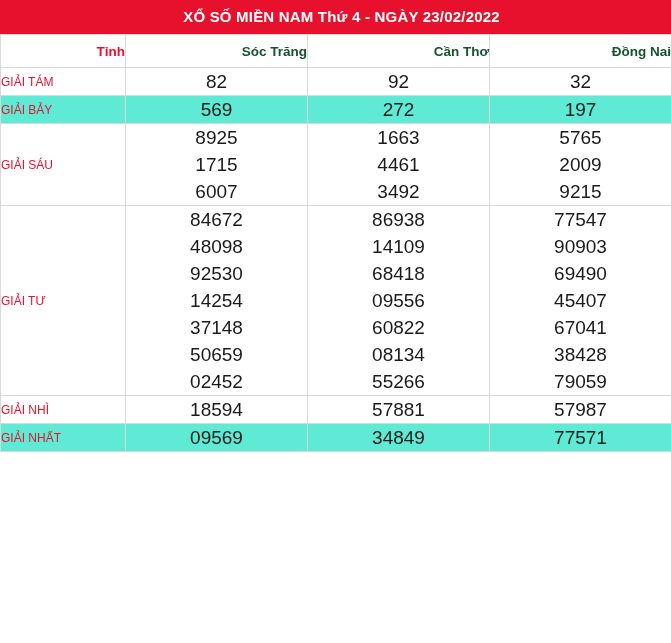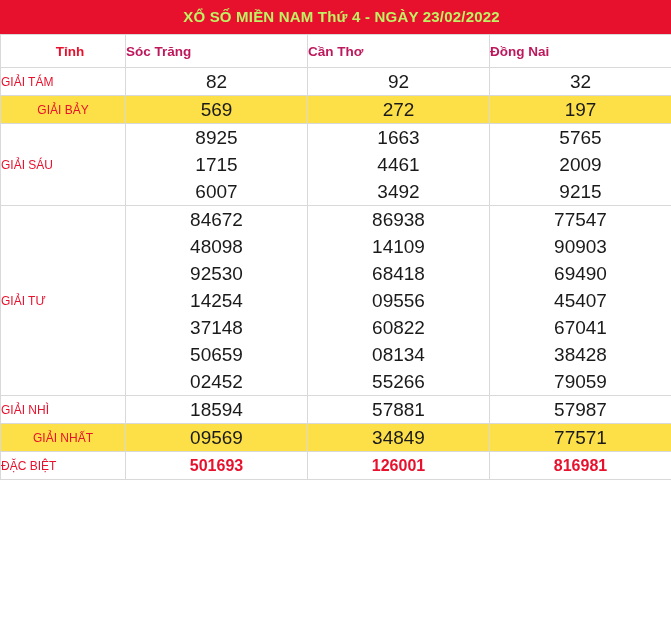--- a/index.html
+++ b/index.html
@@ -12,66 +12,65 @@
     width: 671px;
     height: 643px;
     overflow: hidden;
   }
   .sheet {
     width: 671px;
     box-sizing: border-box;
   }
   .title-bar {
     background: #e8112d;
-    color: #bef264;
+    color: #ffffff;
     text-align: center;
     font-weight: bold;
     font-size: 15px;
     padding: 8px 4px 9px 16px;
     letter-spacing: 0.2px;
   }
   table.lottery {
     border-collapse: collapse;
     width: 671px;
     table-layout: fixed;
   }
   table.lottery td, table.lottery th {
     border: 1px solid #d9d9d9;
     padding: 0;
     vertical-align: middle;
   }
   th.col-head {
-    color: #be185d;
+    color: #14532d;
     font-size: 13.5px;
     font-weight: bold;
-    text-align: left;
+    text-align: right;
     height: 32px;
   }
   th.col-head.first {
-    text-align: center;
+    text-align: right;
     padding-left: 14px;
     color: #e8112d;
   }
   td.prize-label {
     color: #e8112d;
     font-size: 12px;
     font-weight: normal;
     text-align: left;
     padding-left: 14px;
   }
   td.numbers {
     text-align: center;
     font-size: 19px;
     color: #1a1a1a;
     line-height: 27px;
     padding: 5px 0;
   }
   tr.shade td, tr.shade th {
-    background: #fde047;
-    text-align: center;
+    background: #5eead4;
   }
   td.numbers div {
     white-space: nowrap;
   }
   tr.special td.numbers {
     color: #e8112d;
     font-weight: bold;
     font-size: 16px;
   }
   tr.special td.prize-label {
@@ -201,28 +200,16 @@
             <div>09569</div>
           </td>
         <td class="numbers">
             <div>34849</div>
           </td>
         <td class="numbers">
             <div>77571</div>
           </td>
       </tr>
 
-      <tr class="special">
-        <td class="prize-label">ĐẶC BIỆT</td>
-        <td class="numbers">
-            <div>501693</div>
-          </td>
-        <td class="numbers">
-            <div>126001</div>
-          </td>
-        <td class="numbers">
-            <div>816981</div>
-          </td>
-      </tr>
 
     </tbody>
   </table>
 </div>
 
 </body></html>

